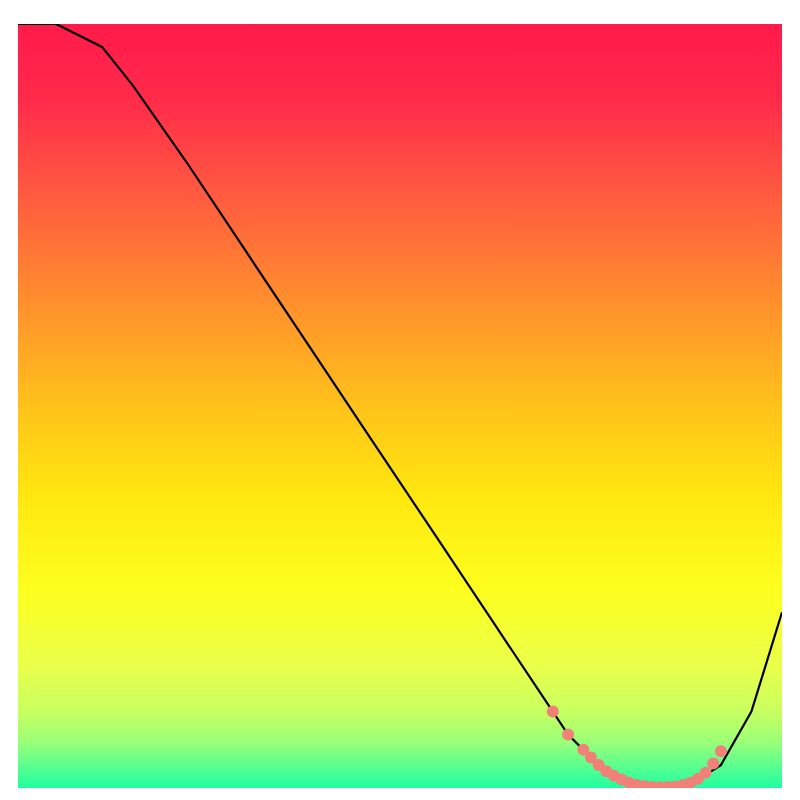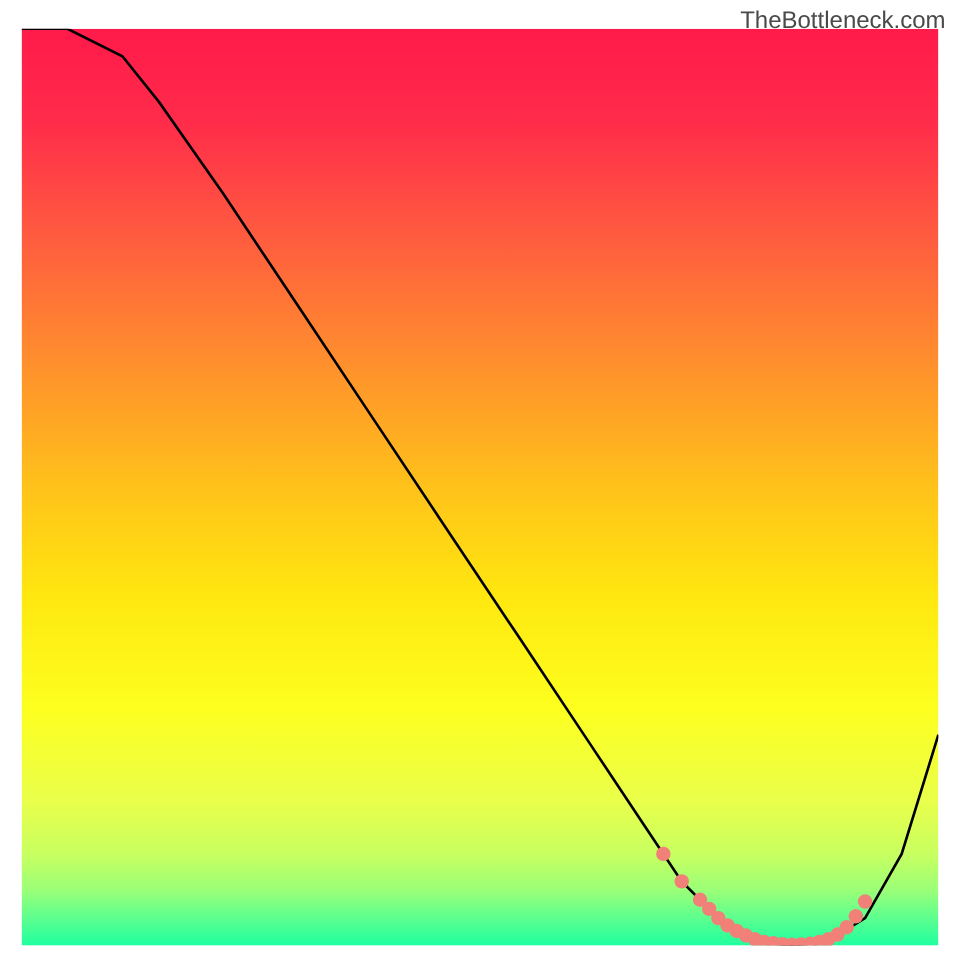--- a/index.html
+++ b/index.html
@@ -33,21 +33,20 @@
   svg.curve {
     position: absolute;
     left: 0; top: 0;
     width: 100%; height: 100%;
   }
 </style>
 </head>
 <body>
 
 <div class="chart-container">
-  <div class="watermark">TheBottleneck.com</div>
   <div class="plot-area">
     <svg class="gradient-bg" viewBox="0 0 764 764" preserveAspectRatio="none">
       <defs>
         <linearGradient id="bg-grad" x1="0" y1="0" x2="0" y2="1">
             <stop offset="0%" stop-color="#ff1a4a"></stop>
             <stop offset="10%" stop-color="#ff2b4a"></stop>
             <stop offset="22%" stop-color="#ff5940"></stop>
             <stop offset="35%" stop-color="#ff8a2f"></stop>
             <stop offset="50%" stop-color="#ffc21a"></stop>
             <stop offset="62%" stop-color="#ffe80f"></stop>

